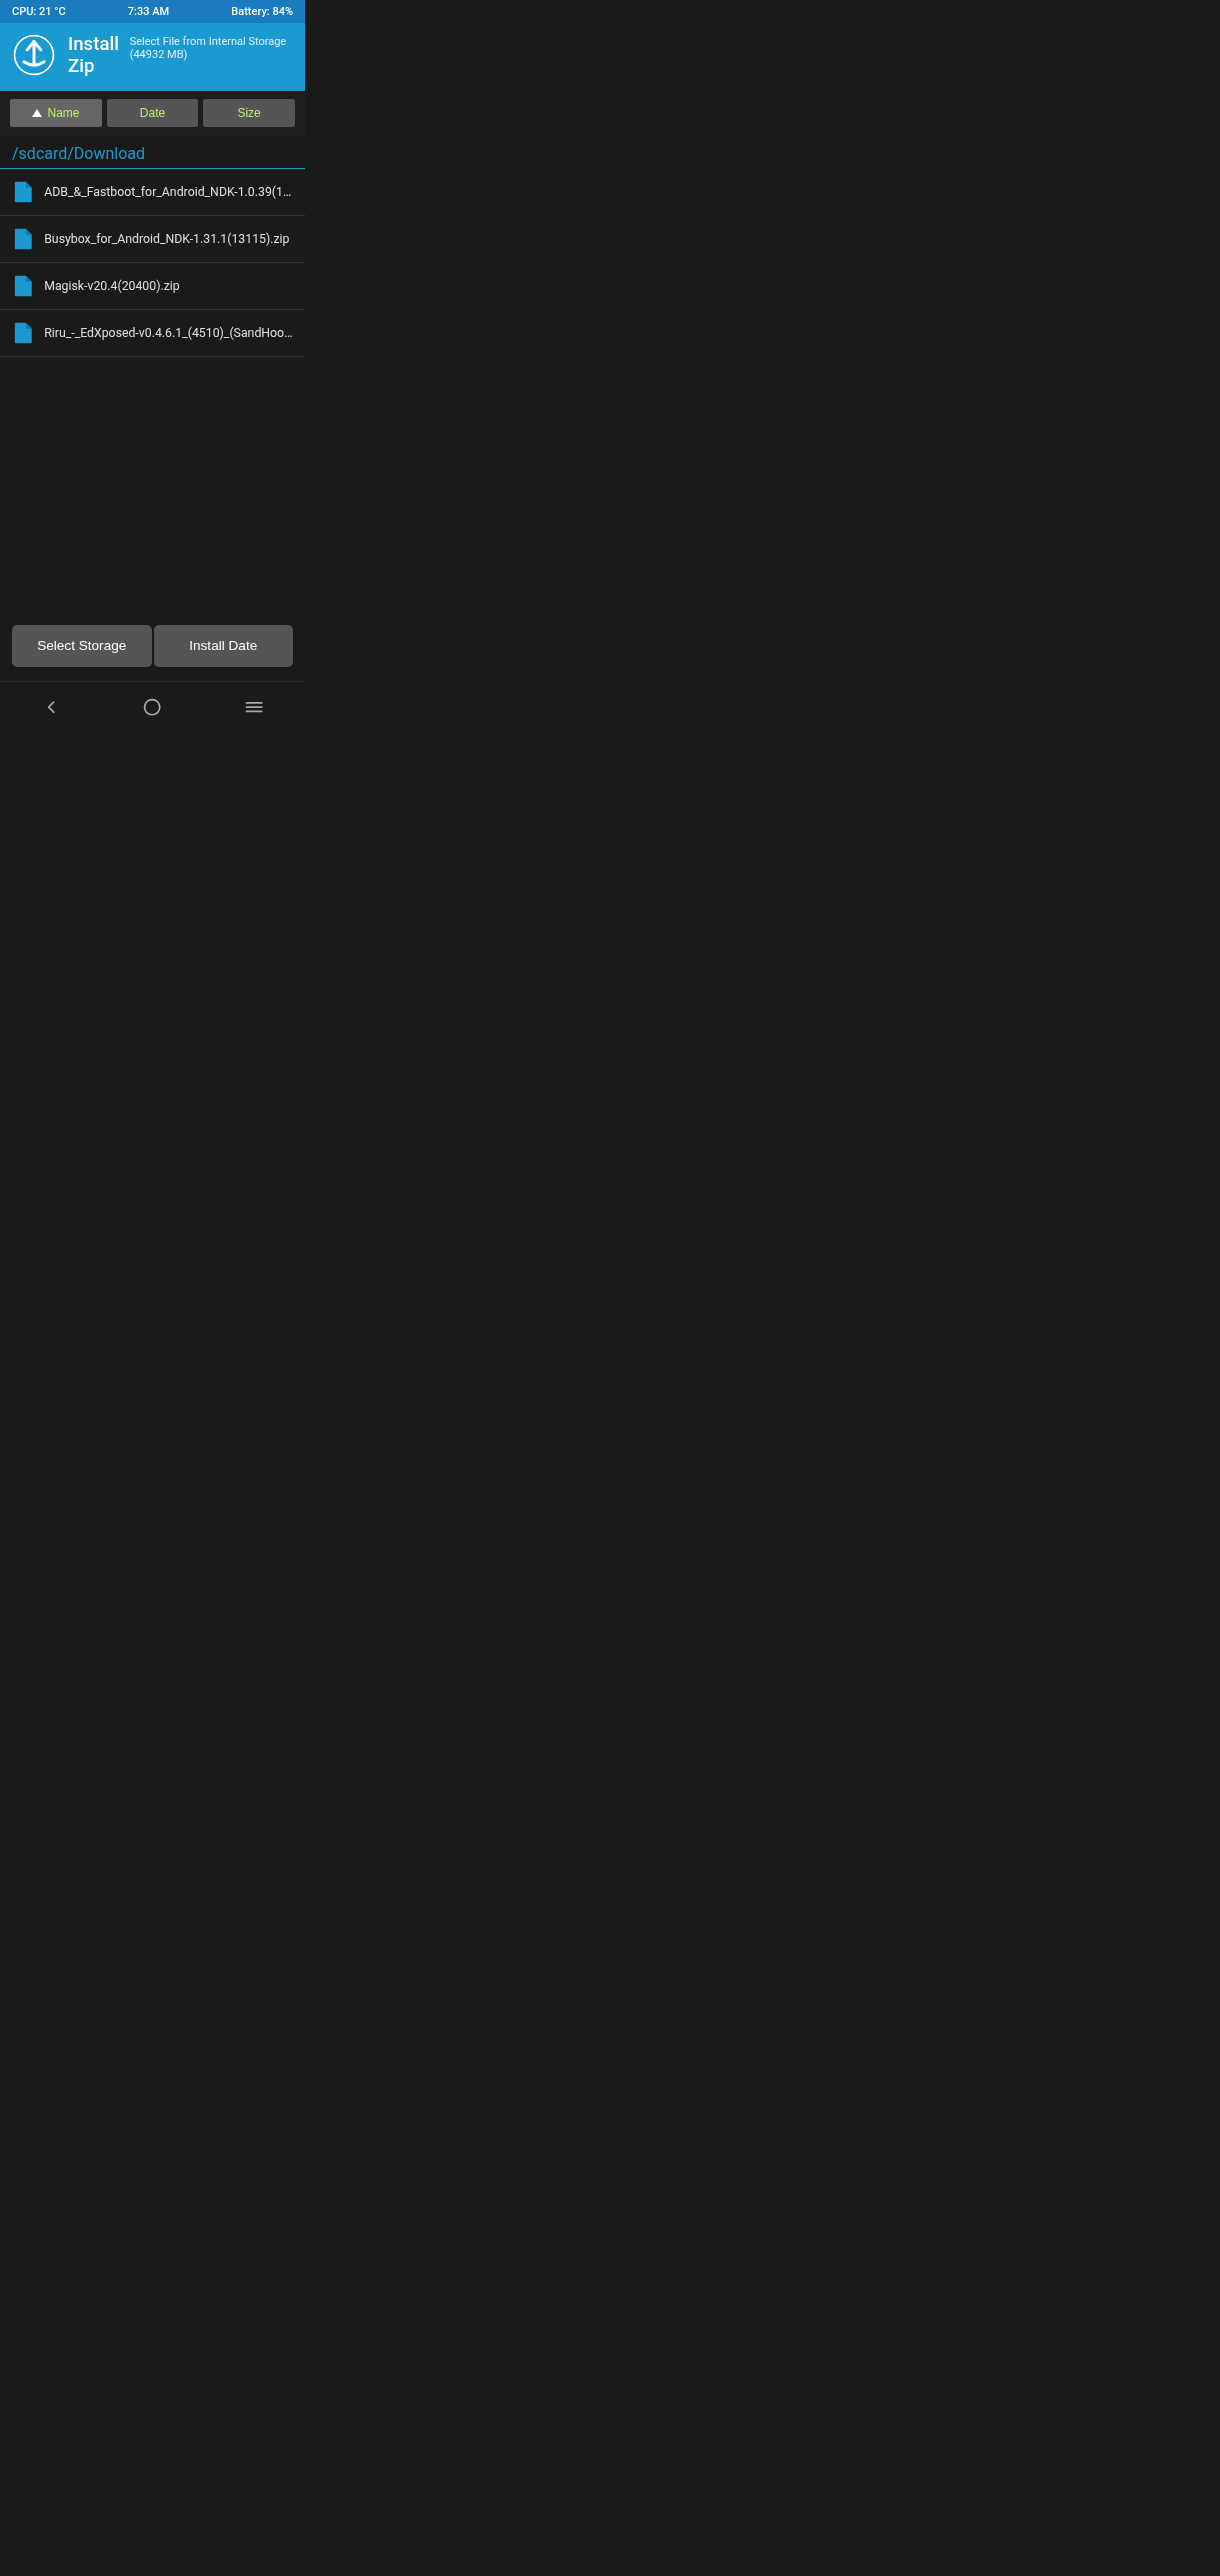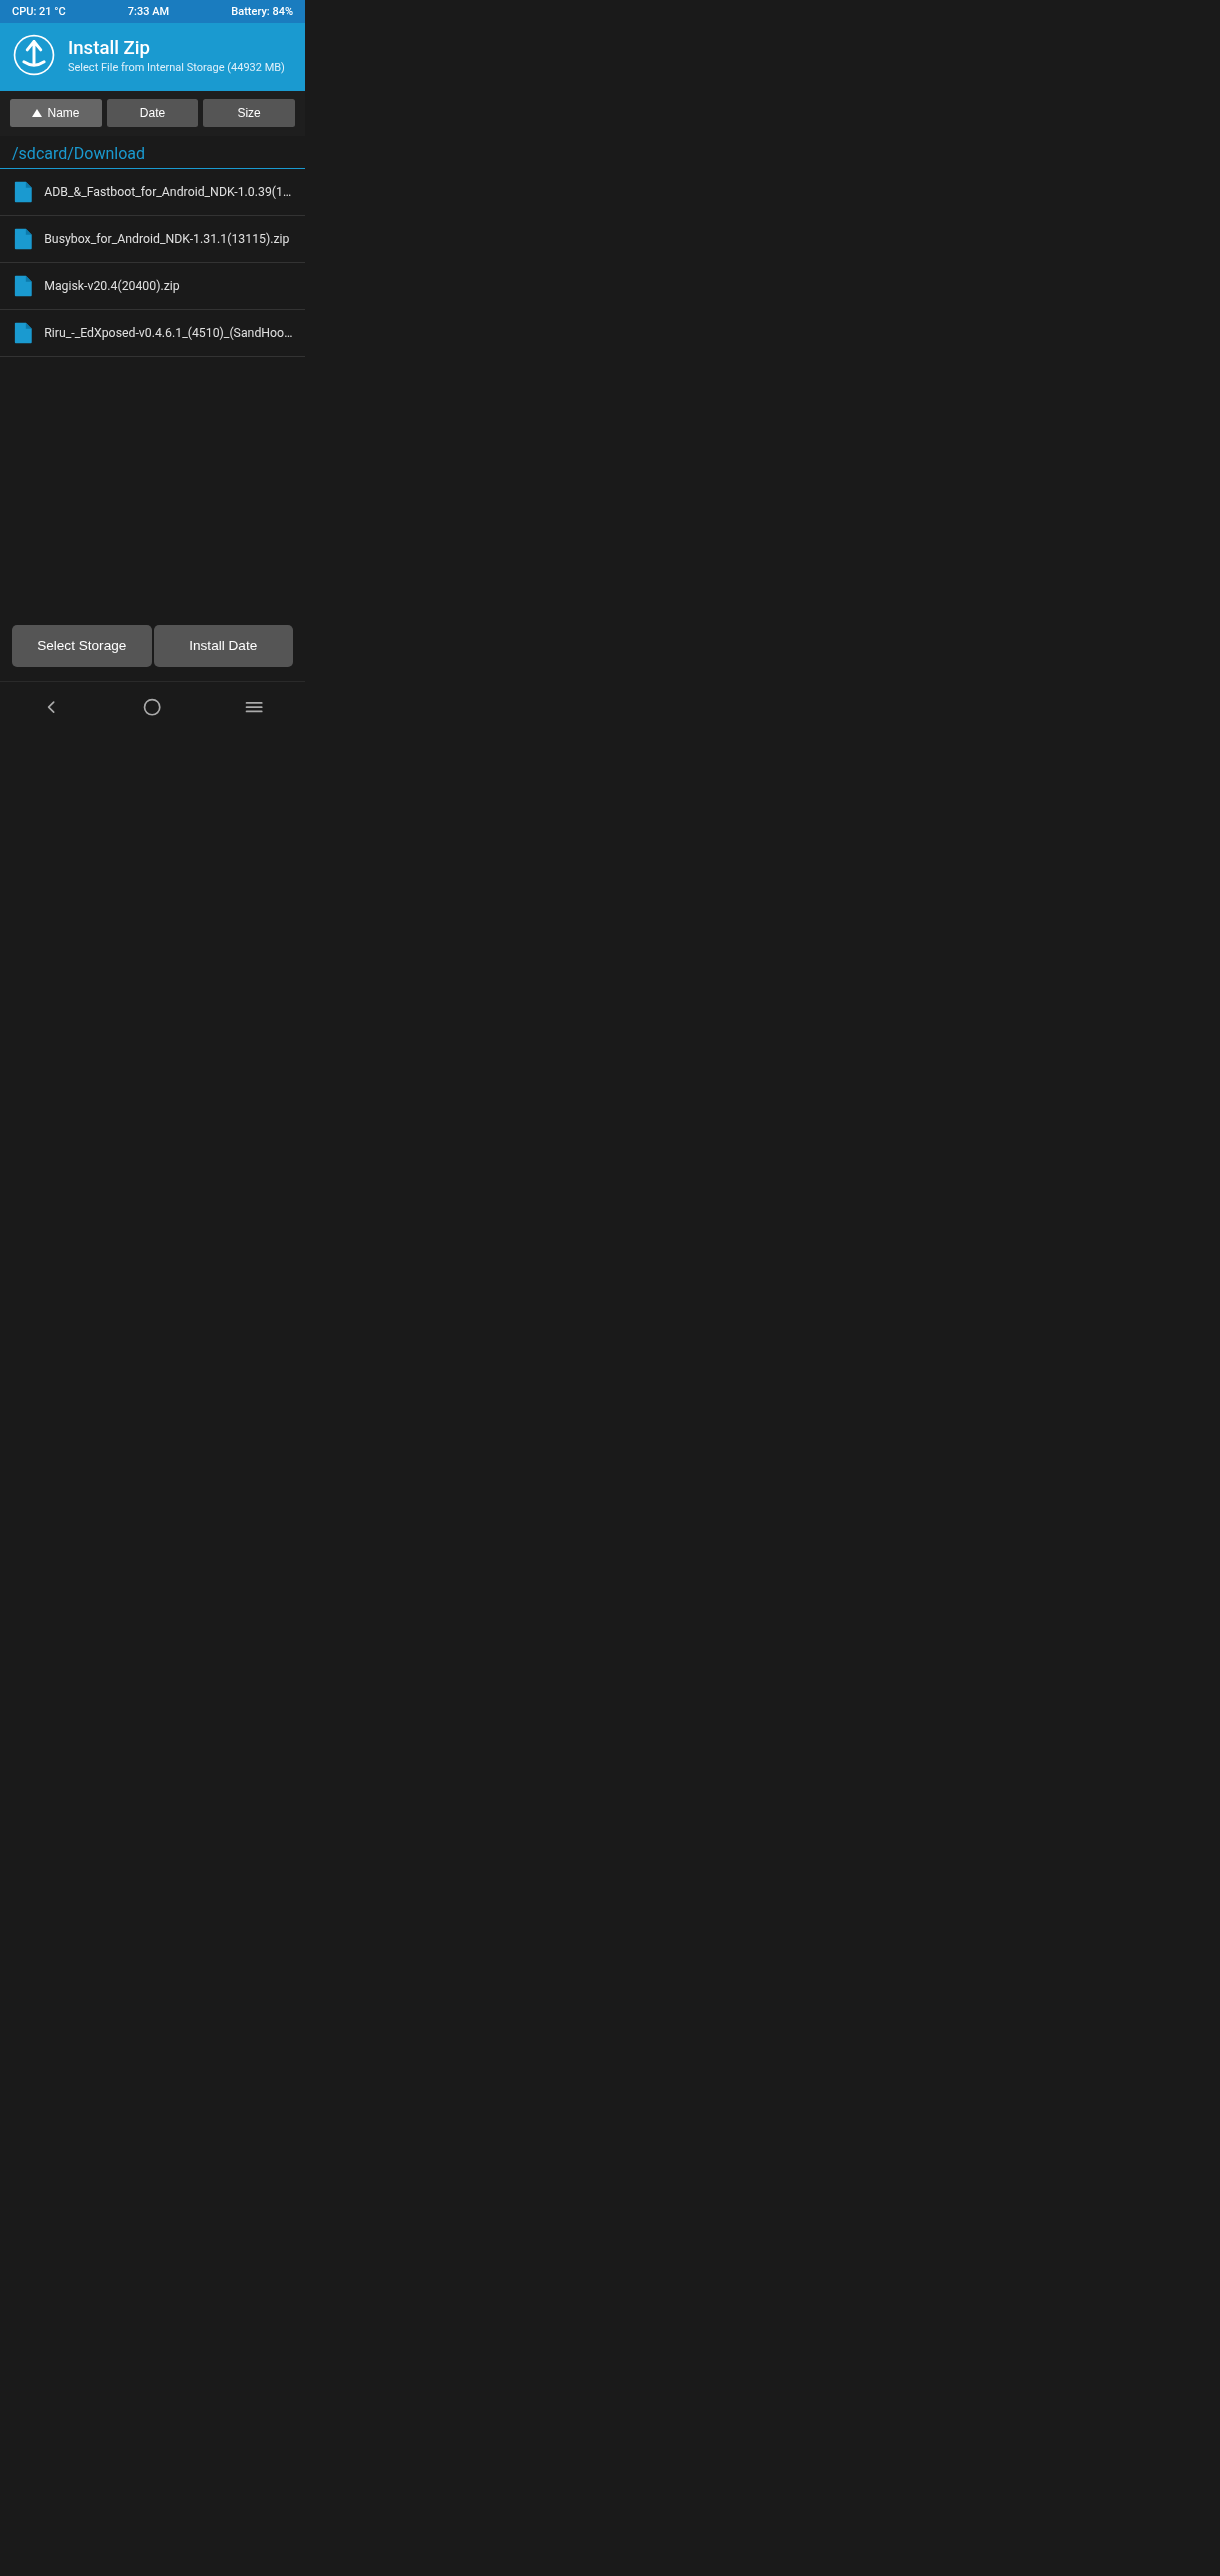--- a/index.html
+++ b/index.html
@@ -40,21 +40,20 @@
     }
 
     .header-logo {
       width: 44px;
       height: 44px;
       flex-shrink: 0;
     }
 
     .header-text {
       display: flex;
-      flex-direction: column;
     }
 
     .header-title {
       font-size: 18.6px;
       font-weight: 500;
       color: #ffffff;
     }
 
     .header-subtitle {
       font-size: 11px;
@@ -68,21 +67,21 @@
       display: flex;
       align-items: center;
       padding: 8.5px 10.2px;
       gap: 5.1px;
     }
 
     .sort-btn {
       flex: 1;
       background-color: #555555;
       border: none;
-      color: #ffffff;
+      color: #bef264;
       font-size: 12px;
       padding: 6.8px 3.4px;
       border-radius: 2.5px;
       cursor: pointer;
       display: flex;
       align-items: center;
       justify-content: center;
       gap: 5.1px;
     }
 

